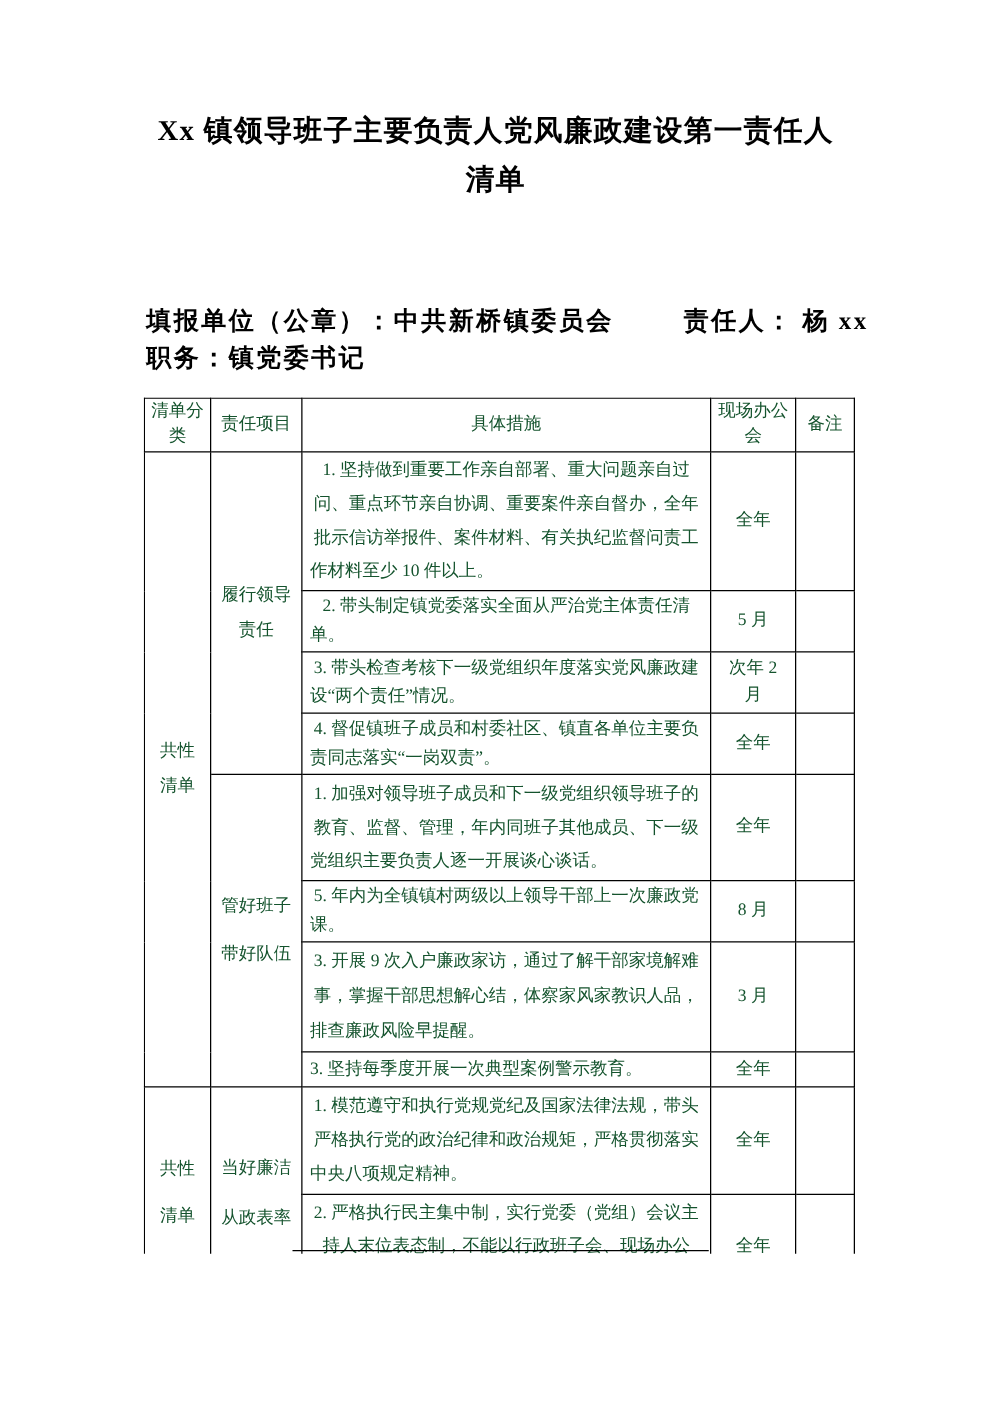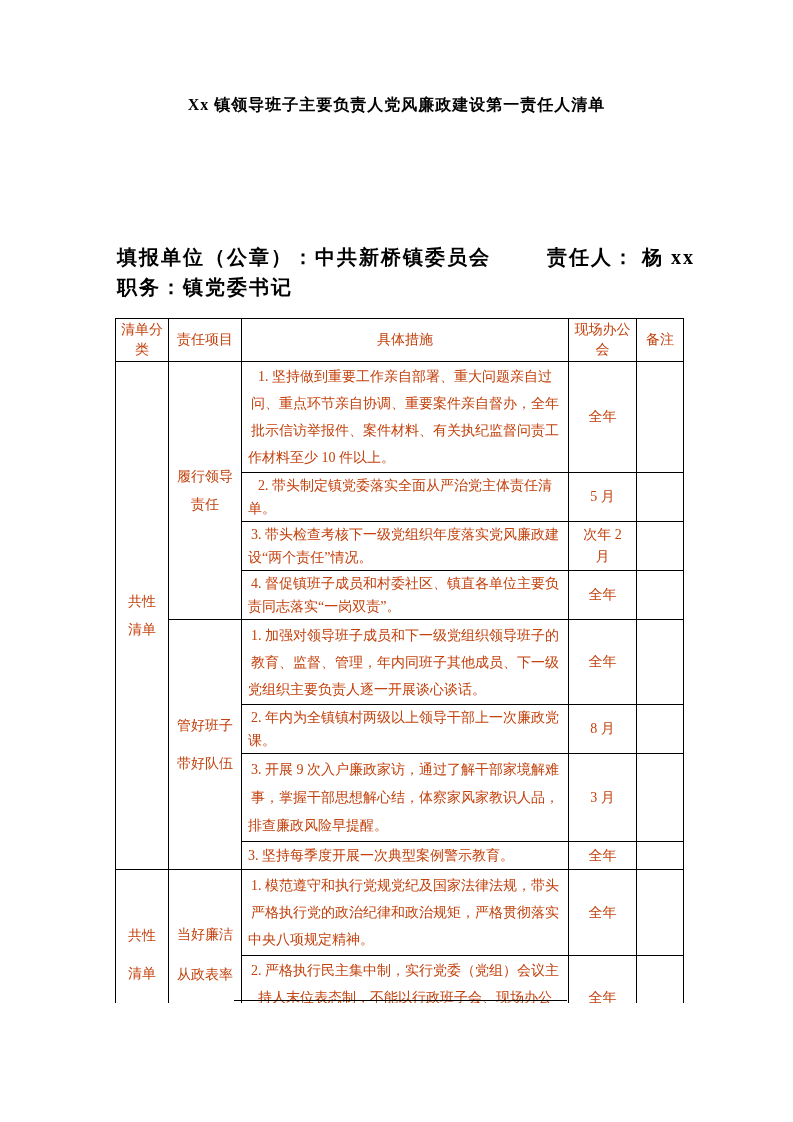--- a/index.html
+++ b/index.html
@@ -14,21 +14,21 @@
   }
   .title {
     position: absolute;
     top: 85px;
     left: 0;
     width: 100%;
     box-sizing: border-box;
     padding: 0 118px;
     margin: 0;
     text-align: center;
-    font-size: 16px;
+    font-size: 23px;
     font-weight: bold;
     line-height: 39px;
     letter-spacing: 1px;
   }
   .meta {
     position: absolute;
     top: 242px;
     left: 117px;
     right: 60px;
     font-size: 20px;
@@ -43,21 +43,21 @@
     left: 115px;
     width: 570px;
     height: 685px;
     overflow: hidden;
   }
   table.resp {
     border-collapse: collapse;
     table-layout: fixed;
     width: 568px;
     font-size: 14px;
-    color: #c2410c;
+    color: #14532d;
   }
   table.resp th, table.resp td {
     border: 1px solid #000;
     vertical-align: middle;
     text-align: center;
     font-weight: normal;
     padding: 1px 6px;
     overflow: hidden;
     word-break: break-all;
   }
@@ -155,21 +155,21 @@
           <td class="deadline">全年</td>
           <td class="note"></td>
         </tr>
         <tr class="rh5">
           <td class="proj38" rowspan="4">管好班子带好队伍</td>
           <td class="measure lh27">1. 加强对领导班子成员和下一级党组织领导班子的教育、监督、管理，年内同班子其他成员、下一级党组织主要负责人逐一开展谈心谈话。</td>
           <td class="deadline">全年</td>
           <td class="note"></td>
         </tr>
         <tr class="rh6">
-          <td class="measure lh23">2. 年内为全镇镇村两级以上领导干部上一次廉政党课。</td>
+          <td class="measure lh23">5. 年内为全镇镇村两级以上领导干部上一次廉政党课。</td>
           <td class="deadline">8 月</td>
           <td class="note"></td>
         </tr>
         <tr class="rh7">
           <td class="measure lh28">3. 开展 9 次入户廉政家访，通过了解干部家境解难事，掌握干部思想解心结，体察家风家教识人品，排查廉政风险早提醒。</td>
           <td class="deadline">3 月</td>
           <td class="note"></td>
         </tr>
         <tr class="rh8">
           <td class="measure lh24">3. 坚持每季度开展一次典型案例警示教育。</td>

